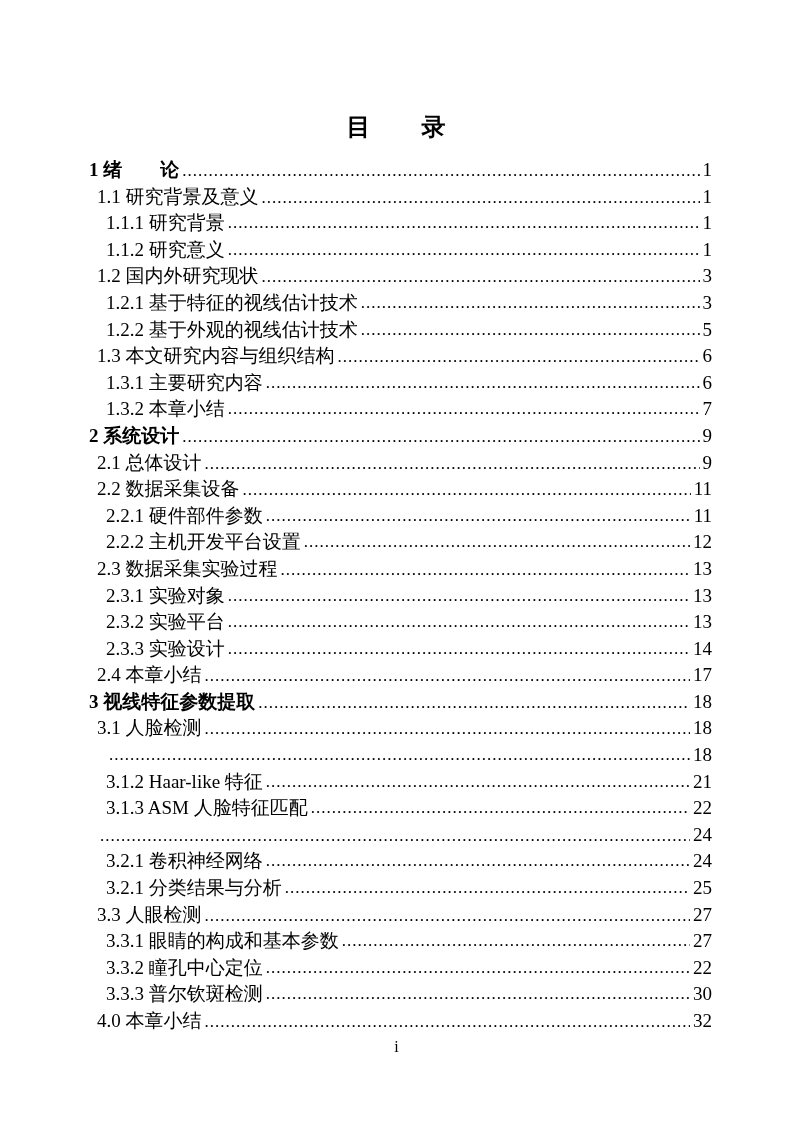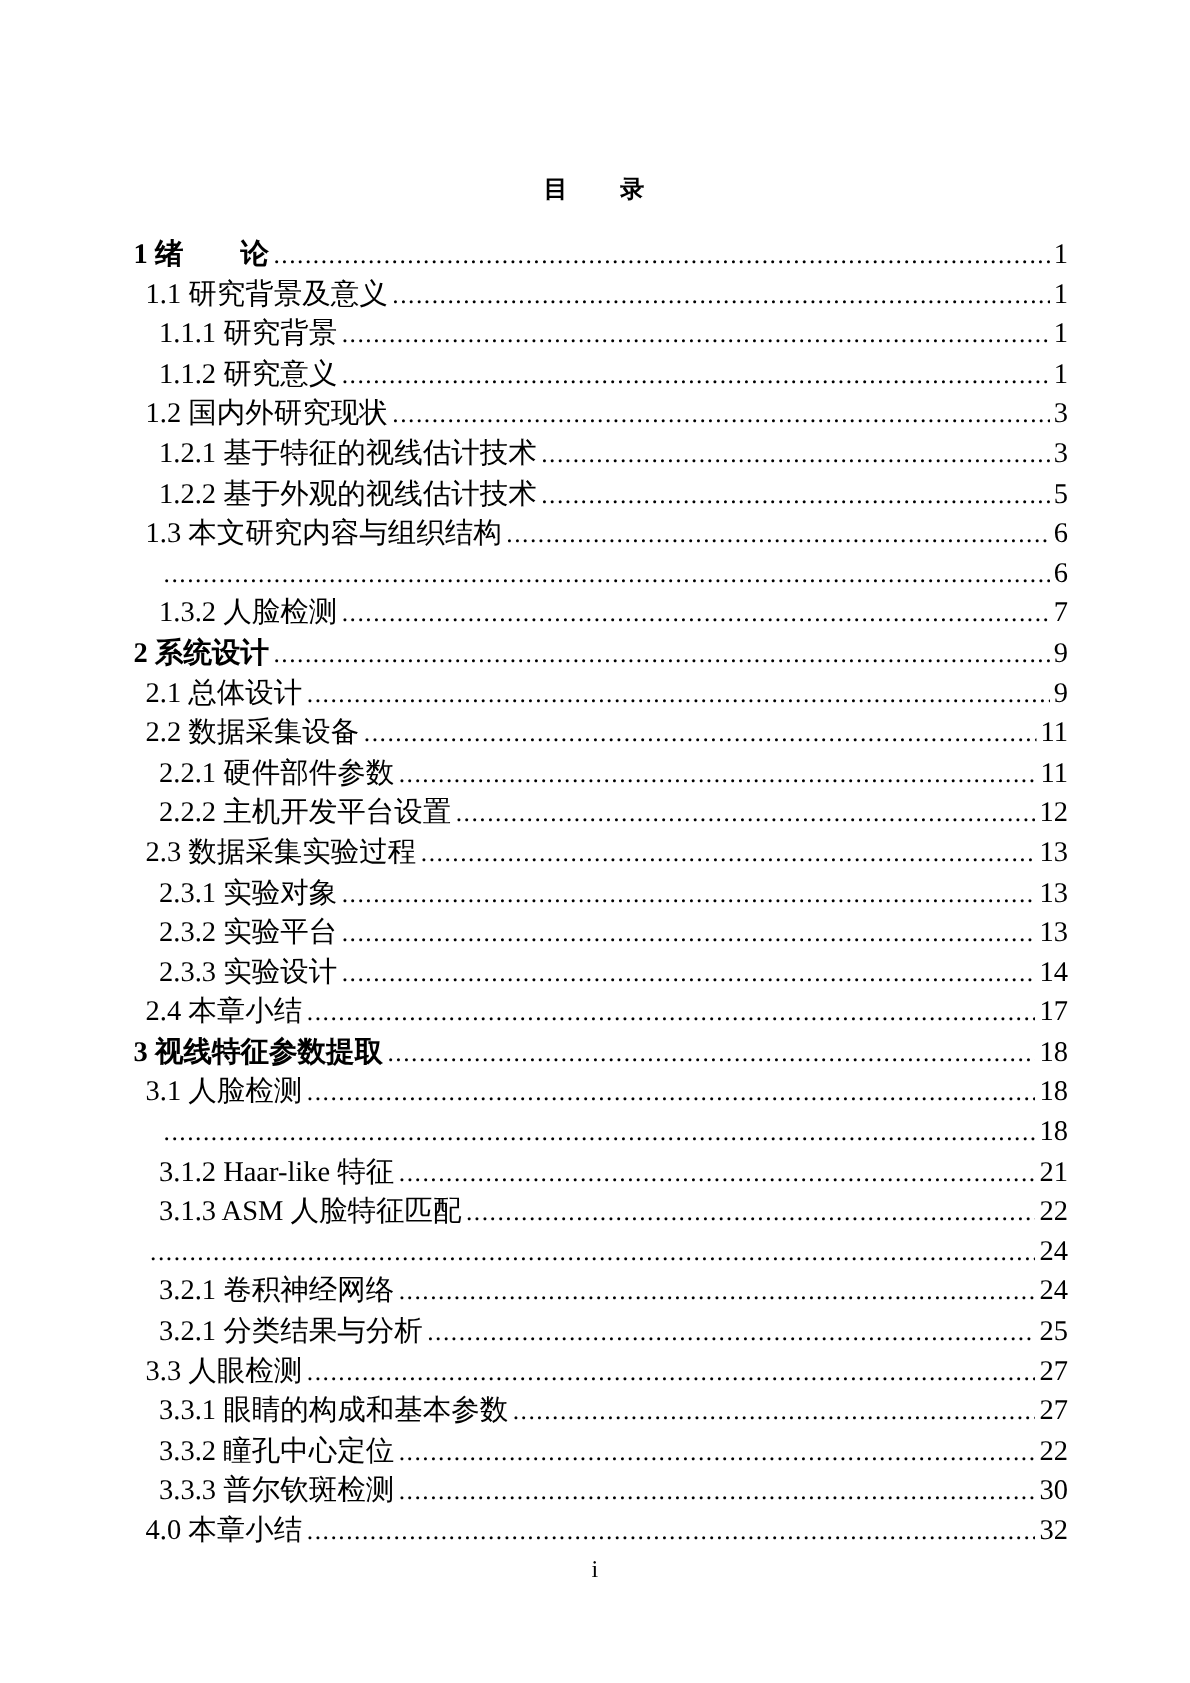--- a/index.html
+++ b/index.html
@@ -18,21 +18,21 @@
     position: relative;
     width: 793px;
     height: 1122px;
     box-sizing: border-box;
     padding-top: 111px;
     background: #ffffff;
   }
   .doc-title {
     margin: 0 0 14px 0;
     text-align: center;
-    font-size: 16px;
+    font-size: 24px;
     font-weight: 700;
     line-height: 32px;
     letter-spacing: 1px;
   }
   .toc {
     margin-left: 89px;
     width: 623px;
   }
   .toc-row {
     display: flex;
@@ -120,26 +120,27 @@
       <span class="toc-page">5</span>
     </div>
 
     <div class="toc-row lvl1">
       <span class="toc-label">1.3 本文研究内容与组织结构</span>
       <span class="toc-dots">............................................................................................................................................................................................................................</span>
       <span class="toc-page">6</span>
     </div>
 
     <div class="toc-row lvl2">
+      <span class="toc-label">1.3.1 主要研究内容</span>
       <span class="toc-dots">............................................................................................................................................................................................................................</span>
       <span class="toc-page">6</span>
     </div>
 
     <div class="toc-row lvl2">
-      <span class="toc-label">1.3.2 人脸检测</span>
+      <span class="toc-label">1.3.2 本章小结</span>
       <span class="toc-dots">............................................................................................................................................................................................................................</span>
       <span class="toc-page">7</span>
     </div>
 
     <div class="toc-row lvl0">
       <span class="toc-label">2 系统设计</span>
       <span class="toc-dots">............................................................................................................................................................................................................................</span>
       <span class="toc-page">9</span>
     </div>
 

